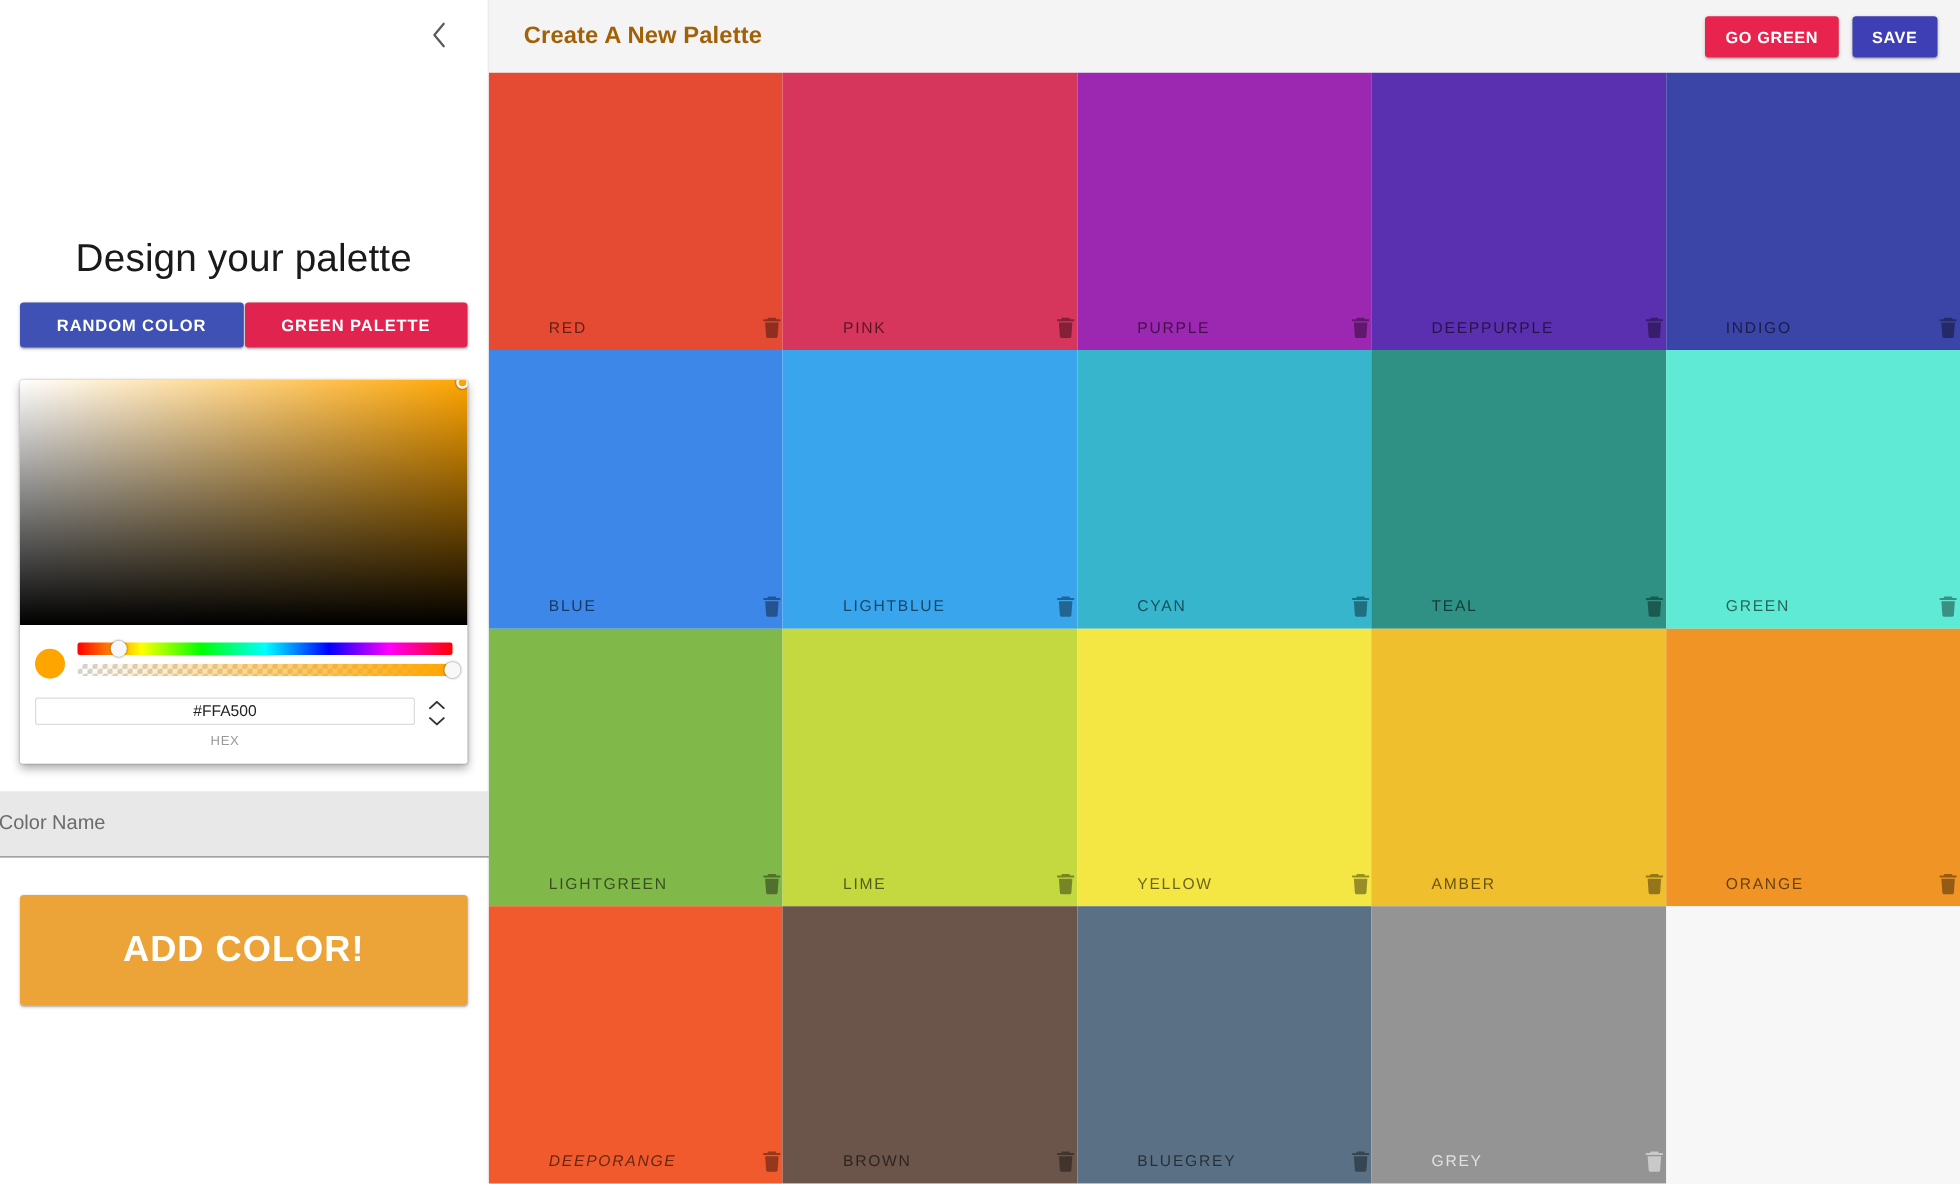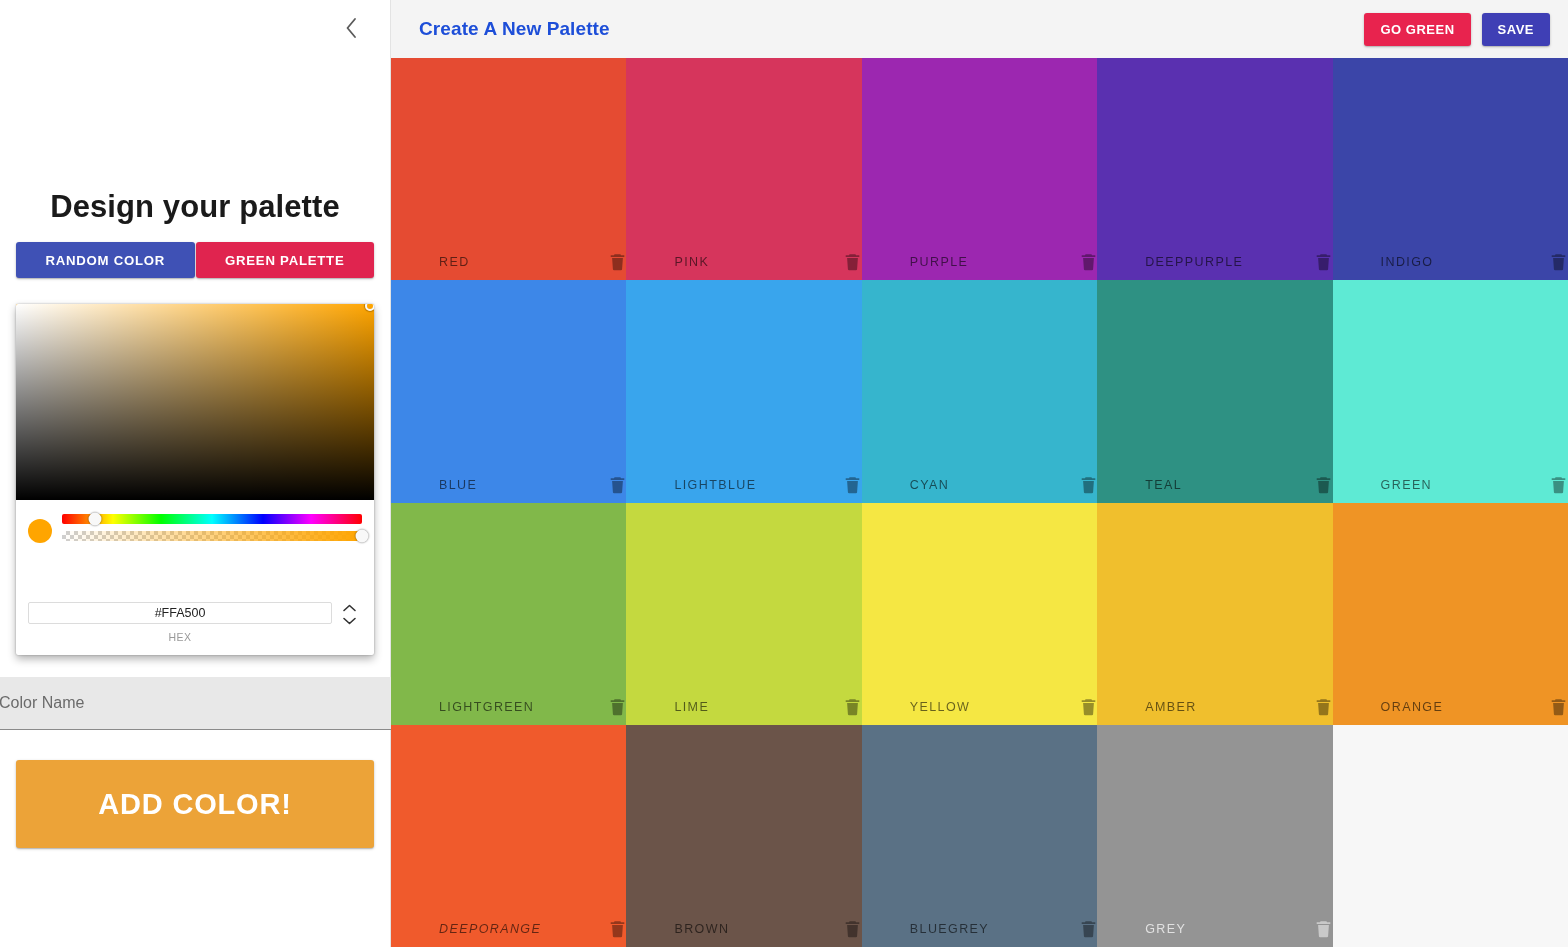--- a/index.html
+++ b/index.html
@@ -38,21 +38,21 @@
 
   .drawer-body {
     flex: 1;
     display: flex;
     flex-direction: column;
     align-items: center;
     padding: 0 0 0 0;
   }
   .drawer-title {
     font-size: 31px;
-    font-weight: 700;
+    font-weight: 400;
     color: #1a1a1a;
     letter-spacing: 0.1px;
     margin-top: 134px;
     margin-bottom: 18px;
     text-align: center;
     line-height: 1.1;
   }
   .btn-row {
     display: flex;
     width: 358px;
@@ -143,21 +143,20 @@
     width: 13px; height: 13px;
     background: #f8f8f8;
     border-radius: 50%;
     transform: translate(-50%, -50%);
     box-shadow: 0 0 2px rgba(0,0,0,.6);
   }
   .hexrow {
     display: flex;
     align-items: flex-start;
     padding: 4px 12px 12px 12px;
-    margin-top: 44px;
   }
   .hexfield { flex: 1; text-align: center; }
   .hexinput {
     width: 100%;
     height: 22px;
     border: 1px solid #dcdcdc;
     border-radius: 2px;
     text-align: center;
     font-size: 12.5px;
     color: #222;
@@ -228,21 +227,21 @@
     height: 58px;
     flex: 0 0 58px;
     background: #f4f4f4;
     display: flex;
     align-items: center;
     padding: 0 18px 0 28px;
   }
   .topbar-title {
     font-size: 19px;
     font-weight: 700;
-    color: #1d4ed8;
+    color: #a16207;
     letter-spacing: .1px;
   }
   .topbar-actions { margin-left: auto; display: flex; gap: 11px; }
   .tbtn {
     height: 33px;
     min-width: 62px;
     padding: 0 16px;
     border: none;
     border-radius: 3px;
     color: #fff;

